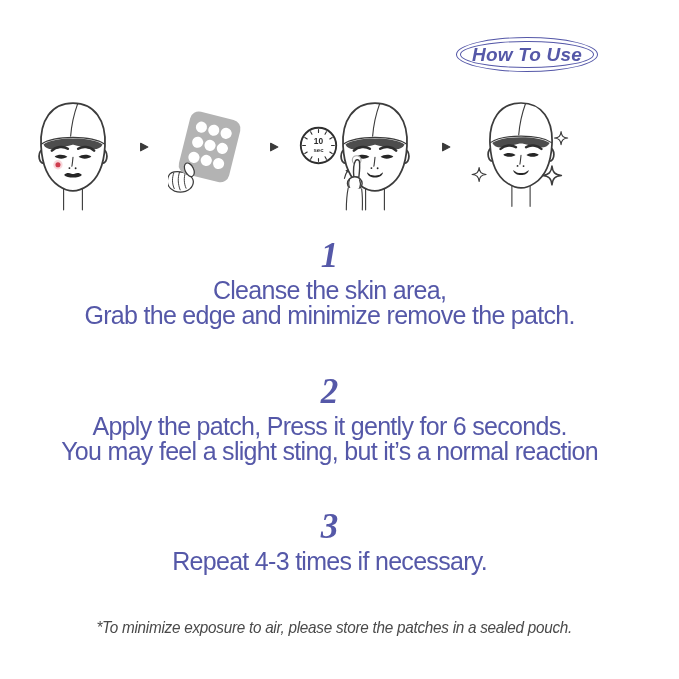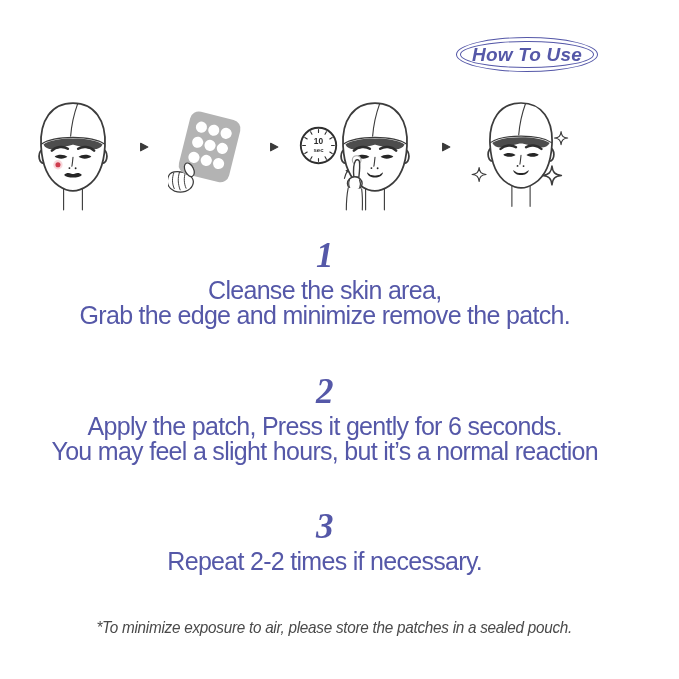--- a/index.html
+++ b/index.html
@@ -171,23 +171,23 @@
 
   <div class="steps">
     <div class="step step-1">
       <div class="step-number">1</div>
       <div class="step-line">Cleanse the skin area,</div>
       <div class="step-line">Grab the edge and minimize remove the patch.</div>
     </div>
     <div class="step step-2">
       <div class="step-number">2</div>
       <div class="step-line">Apply the patch, Press it gently for 6 seconds.</div>
-      <div class="step-line">You may feel a slight hours, but it’s a normal reaction</div>
+      <div class="step-line">You may feel a slight sting, but it’s a normal reaction</div>
     </div>
     <div class="step step-3">
       <div class="step-number">3</div>
-      <div class="step-line">Repeat 2-2 times if necessary.</div>
+      <div class="step-line">Repeat 4-3 times if necessary.</div>
     </div>
   </div>
 
   <div class="footer-note">*To minimize exposure to air, please store the patches in a sealed pouch.</div>
 
 </div>
 
 </body></html>

